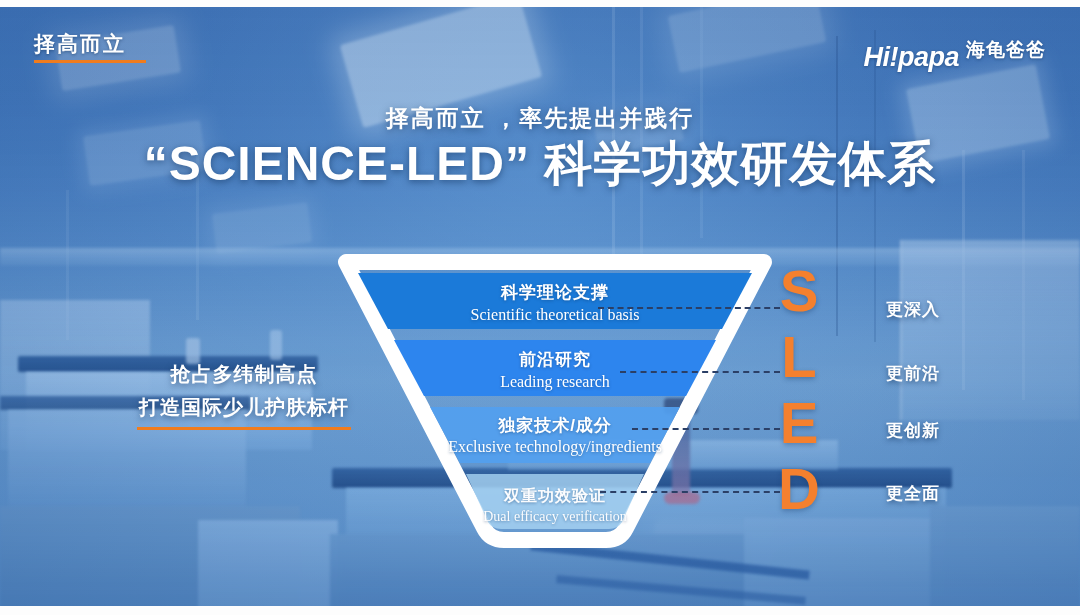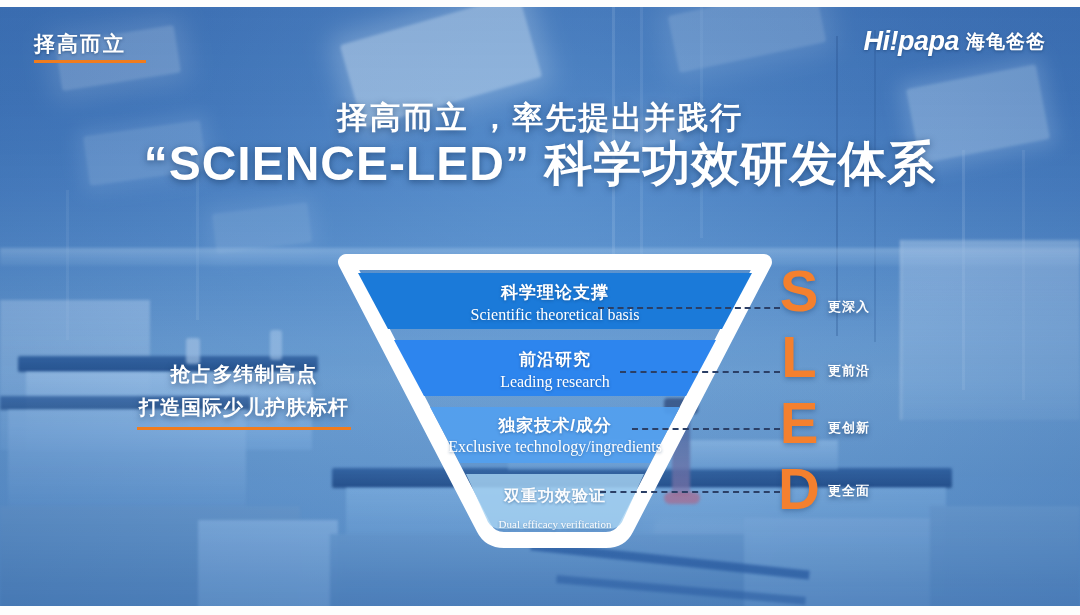--- a/index.html
+++ b/index.html
@@ -71,31 +71,32 @@
 
   
   #logo {
     position:absolute; right:34px; top:26px;
     display:flex; align-items:center; gap:7px;
     text-shadow:0 1px 3px rgba(10,40,80,.45);
   }
   #logo .mark {
     font-size:27px; font-weight:bold; color:#ffffff; font-style:italic;
     letter-spacing:-.5px;
+    margin-top:16px;
   }
   #logo .cn {
     font-size:19px; font-weight:bold; color:#ffffff; letter-spacing:1px;
   }
 
   
   #title-block {
     position:absolute; left:0; top:96px; width:1080px; text-align:center;
     color:#ffffff; text-shadow:0 2px 7px rgba(12,44,86,.55);
   }
-  #title-line-1 { font-size:31px; font-weight:bold; letter-spacing:2px; line-height:44px; }
+  #title-line-1 { font-size:23px; font-weight:bold; letter-spacing:2px; line-height:44px; }
   #title-line-2 { font-size:48px; font-weight:bold; letter-spacing:1px; line-height:48px; }
 
   
   #left-claims {
     position:absolute; left:134px; top:358px; width:220px; text-align:center;
     color:#ffffff; text-shadow:0 2px 6px rgba(12,44,86,.6);
   }
   #left-claims .l {
     font-size:20px; font-weight:bold; letter-spacing:1px; line-height:33px; white-space:nowrap;
   }
@@ -120,22 +121,22 @@
 
   
   #sled { position:absolute; left:776px; top:262px; width:46px; height:268px; }
   #sled .ltr {
     position:absolute; left:0; width:46px; text-align:center;
     font-size:58px; font-weight:bold; color:#f4802e; line-height:58px;
     text-shadow:0 2px 5px rgba(18,52,96,.35);
   }
   
   .benefit {
-    position:absolute; left:828px; width:92px; text-align:left;
-    font-size:13px; font-weight:bold; color:#ffffff; letter-spacing:1px;
+    position:absolute; left:848px; width:92px; text-align:right;
+    font-size:17px; font-weight:bold; color:#ffffff; letter-spacing:1px;
     text-shadow:0 2px 5px rgba(12,44,86,.6);
   }
 </style>
 </head>
 <body>
 
 <div id="stage">
 
   <div class="bg">
     <div class="bg-base"></div>
@@ -242,21 +243,21 @@
         <div class="en" style="font-size:16px;margin-top:1px;">Exclusive technology/ingredients</div>
       </div>
 
       <div class="layer-text" style="top:98px;">
         <div class="cn" style="font-size:17px;">前沿研究</div>
         <div class="en" style="font-size:16px;margin-top:2px;">Leading research</div>
       </div>
 
       <div class="layer-text" style="top:236px;opacity:.96;">
         <div class="cn" style="font-size:16px;">双重功效验证</div>
-        <div class="en" style="font-size:11px;margin-top:8px;width:150px;margin-left:auto;margin-right:auto;line-height:18px;">Dual efficacy verification</div>
+        <div class="en" style="font-size:14px;margin-top:1px;width:150px;margin-left:auto;margin-right:auto;line-height:18px;">Dual efficacy verification</div>
       </div>
     </div>
 
     <div id="sled">
       <div class="ltr" style="top:0px;">S</div>
       <div class="ltr" style="top:66px;">L</div>
       <div class="ltr" style="top:132px;">E</div>
       <div class="ltr" style="top:198px;">D</div>
     </div>
 

